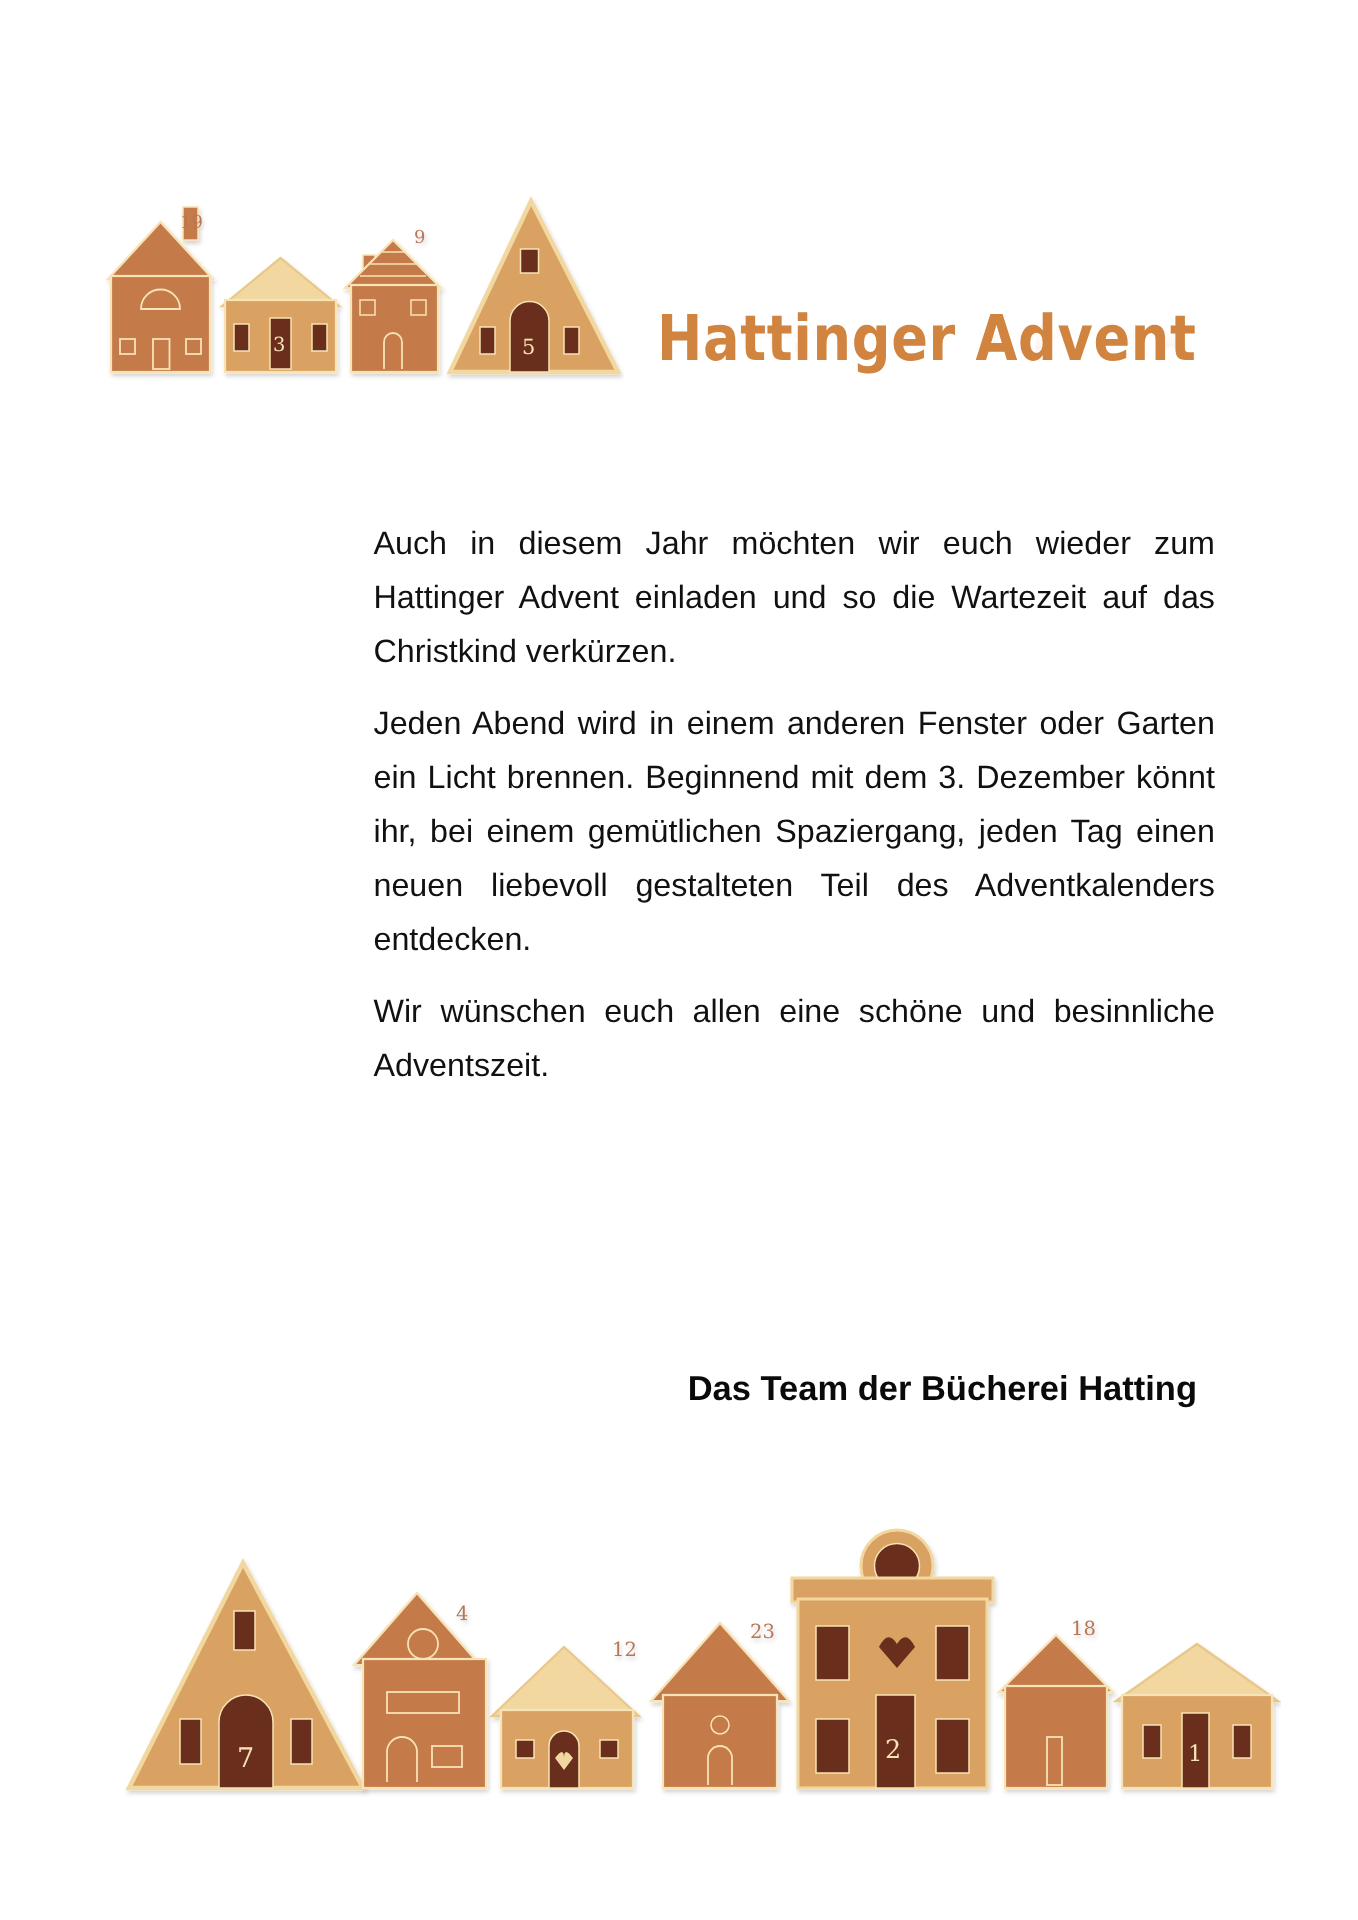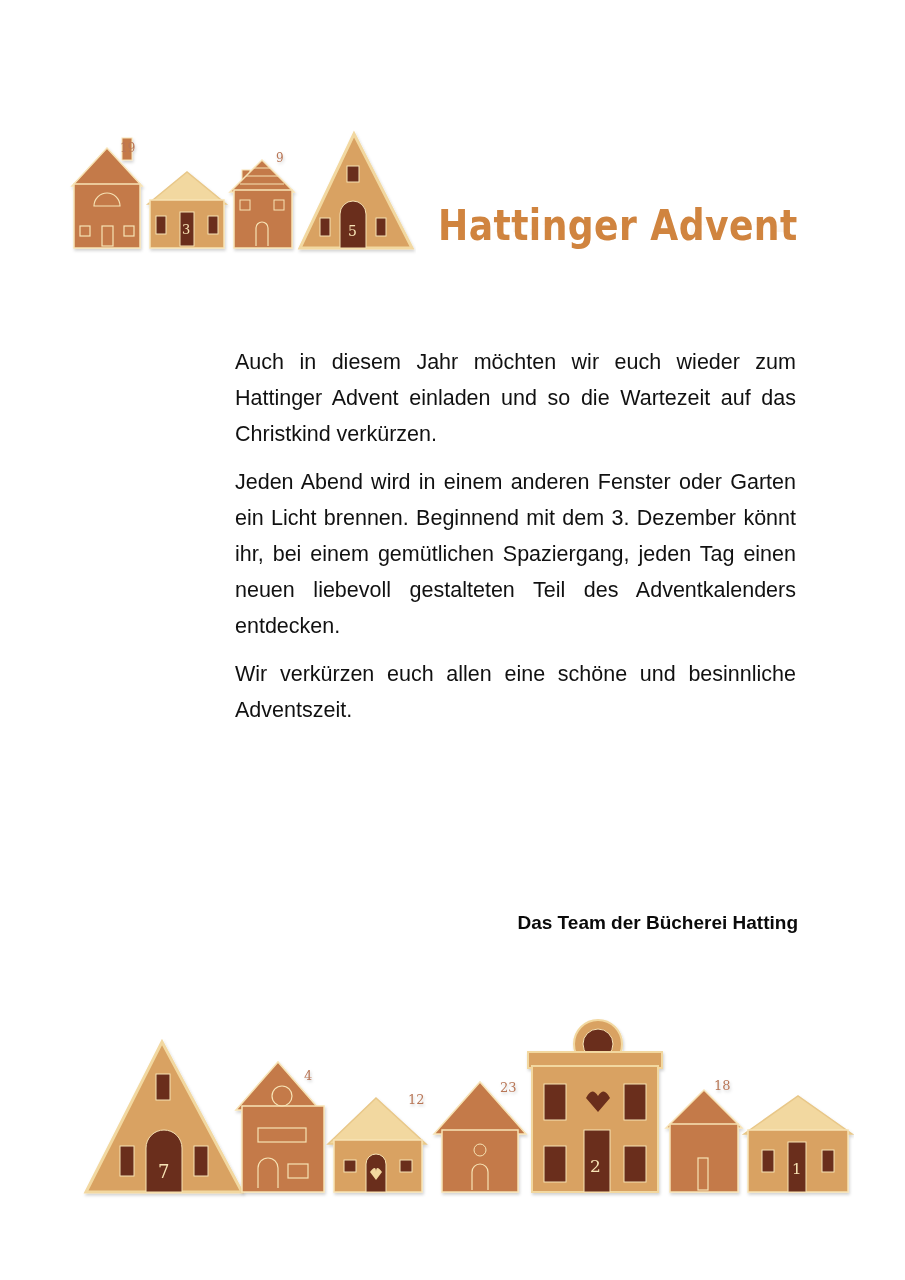--- a/index.html
+++ b/index.html
@@ -2,23 +2,23 @@
 <html><head>
 <meta charset="utf-8">
 <style>
   html, body { margin:0; padding:0; background:#ffffff; }
   body { width:905px; height:1280px; position:relative; overflow:hidden; font-family:"Liberation Sans", "DejaVu Sans", sans-serif; }
   .page { position:absolute; left:0; top:0; width:905px; height:1280px; background:#fff; }
   .top-houses { position:absolute; left:68px; top:128px; width:348px; height:128px; }
   .title-wrap { position:absolute; left:438px; top:196px; width:370px; height:80px; }
   .title { font-family:"DejaVu Sans", sans-serif; font-weight:bold; font-size:42px; color:#D0843F; letter-spacing:0.5px; line-height:60px; white-space:nowrap; transform:scaleX(0.86); transform-origin:left center; }
   .title-reflection { position:absolute; left:0; top:50px; font-family:"DejaVu Sans", sans-serif; font-weight:bold; font-size:42px; color:#D0843F; line-height:60px; white-space:nowrap; transform:scaleX(0.86) scaleY(-1); transform-origin:left top; opacity:0.18; -webkit-mask-image:linear-gradient(to top, rgba(0,0,0,0) 55%, rgba(0,0,0,1) 100%); mask-image:linear-gradient(to top, rgba(0,0,0,0) 55%, rgba(0,0,0,1) 100%); filter:blur(0.6px); }
-  .body-text { position:absolute; left:235px; top:344px; width:561px; font-family:"Liberation Sans", sans-serif; font-size:21.5px; line-height:36px; color:#111; }
+  .body-text { position:absolute; left:249px; top:344px; width:561px; font-family:"Liberation Sans", sans-serif; font-size:21.5px; line-height:36px; color:#111; }
   .body-text p { margin:0 0 12px 0; text-align:justify; }
-  .signature { position:absolute; left:300px; top:912px; width:498px; text-align:right; font-family:"Liberation Sans", sans-serif; font-weight:bold; font-size:19px; color:#0a0a0a; white-space:nowrap; }
+  .signature { position:absolute; left:300px; top:912px; width:498px; text-align:right; font-family:"Liberation Sans", sans-serif; font-weight:bold; font-size:23px; color:#0a0a0a; white-space:nowrap; }
   .bottom-houses { position:absolute; left:82px; top:1018px; width:772px; height:182px; }
   svg text { font-family:"DejaVu Serif", serif; }
 </style>
 </head>
 <body>
 
 <div class="page">
 
   <div class="top-houses">
     <svg width="348" height="128" viewBox="0 0 348 128">
@@ -71,21 +71,21 @@
   </div>
 
   <div class="title-wrap">
     <div class="title">Hattinger Advent</div>
     <div class="title-reflection">Hattinger Advent</div>
   </div>
 
   <div class="body-text">
     <p>Auch in diesem Jahr möchten wir euch wieder zum Hattinger Advent einladen und so die Wartezeit auf das Christkind verkürzen.</p>
     <p>Jeden Abend wird in einem anderen Fenster oder Garten ein Licht brennen. Beginnend mit dem 3. Dezember könnt ihr, bei einem gemütlichen Spaziergang, jeden Tag einen neuen liebevoll gestalteten Teil des Adventkalenders entdecken.</p>
-    <p>Wir verkürzen euch allen eine schöne und besinnliche Adventszeit.</p>
+    <p>Wir wünschen euch allen eine schöne und besinnliche Adventszeit.</p>
   </div>
 
   <div class="signature">Das Team der Bücherei Hatting</div>
 
   <div class="bottom-houses">
     <svg width="772" height="182" viewBox="0 0 772 182">
       <defs>
         <filter id="sh2" x="-10%" y="-10%" width="130%" height="130%">
           <feDropShadow dx="1" dy="2" stdDeviation="1.5" flood-color="#000" flood-opacity="0.18"></feDropShadow>
         </filter>

